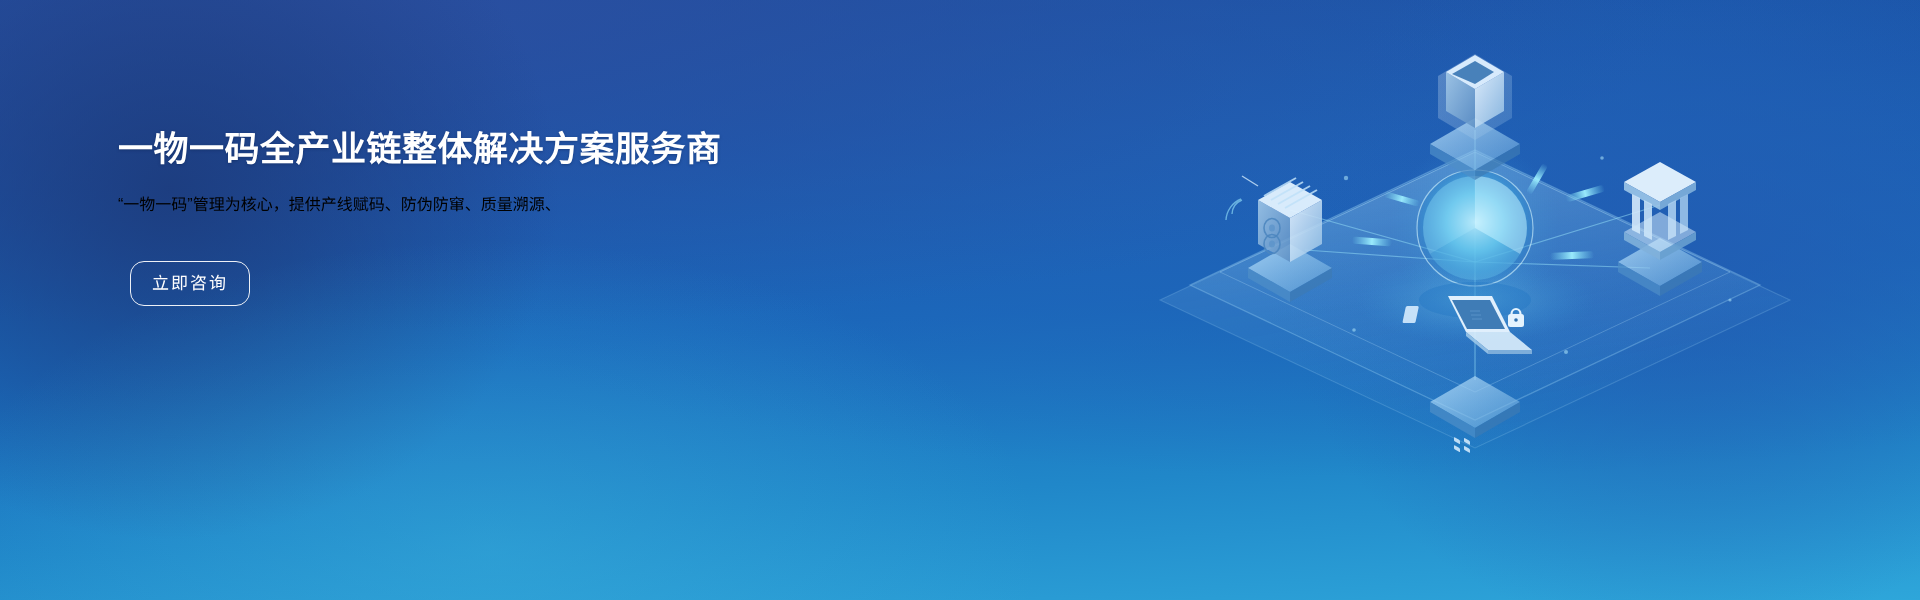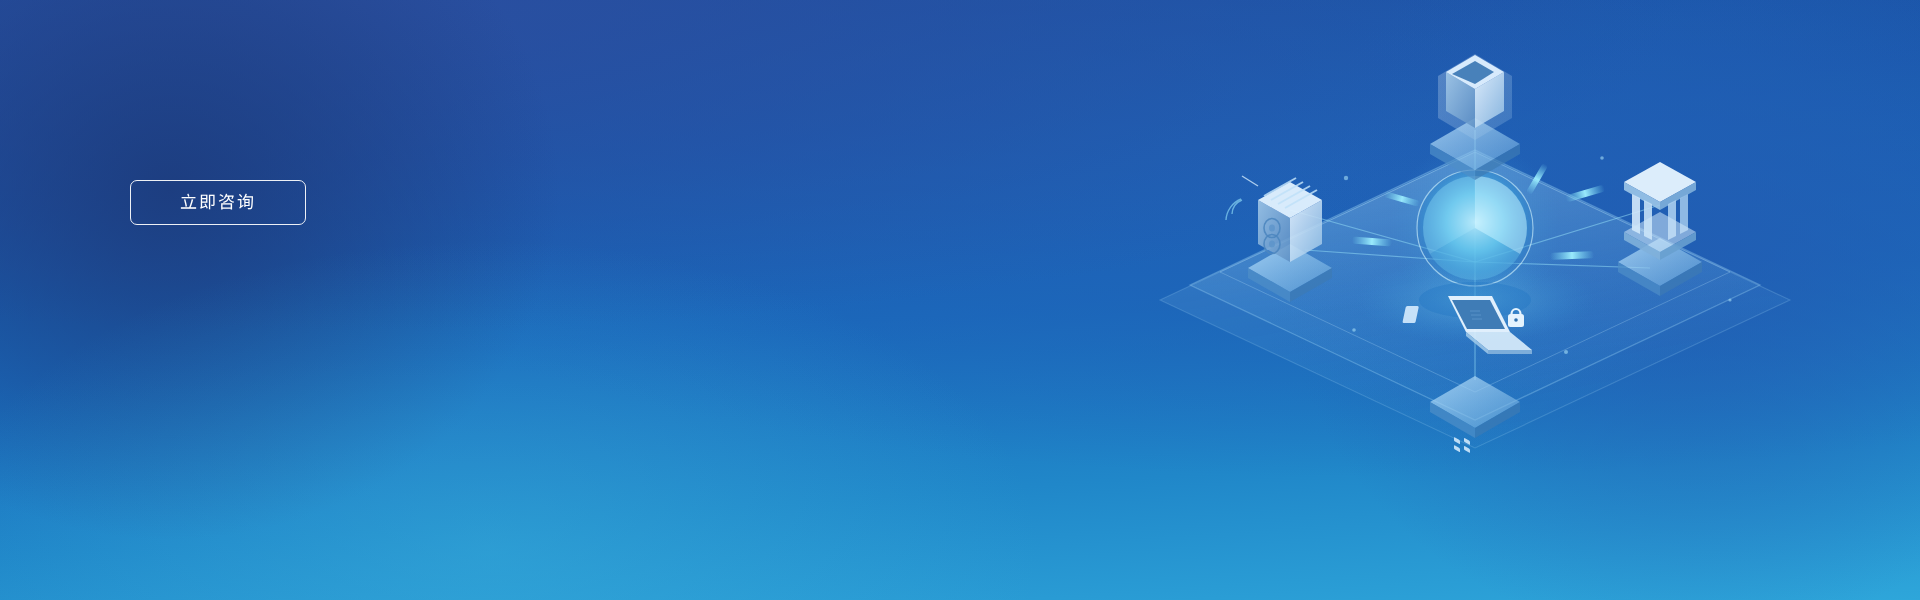--- a/index.html
+++ b/index.html
@@ -27,40 +27,41 @@
   
   .copy{position:absolute;left:118px;top:128px;width:720px;z-index:6;}
   .headline{
     margin:0;color:#ffffff;font-size:35px;line-height:1.18;
     font-weight:bold;letter-spacing:.5px;white-space:nowrap;
     text-shadow:0 1px 3px rgba(8,30,70,.35);
   }
   .sub{margin:22px 0 0 0;color:#e8f2fb;font-size:17px;line-height:1.95;letter-spacing:.4px;font-weight:normal;}
   .cta{
     display:inline-block;margin-top:30px;margin-left:12px;
-    padding:13px 49px;border:1px solid rgba(255,255,255,.92);
-    border-radius:7px;color:#ffffff;font-size:17px;letter-spacing:2px;
+    padding:13px 21px;border:1px solid rgba(255,255,255,.92);
+    border-radius:14px;color:#ffffff;font-size:17px;letter-spacing:2px;
     background:transparent;cursor:pointer;line-height:1;
   }
 
   
   .art{position:absolute;left:860px;top:0;width:1060px;height:600px;z-index:4;}
   .art svg{display:block;width:1060px;height:600px;}
 </style>
 </head>
 <body>
 
 <div class="banner">
   <div class="vg-left"></div>
   <div class="vg-right"></div>
   <div class="vg-bottom"></div>
 
   <div class="copy">
+    <h1 class="headline">一物一码全产业链整体解决方案服务商</h1>
     <p class="sub">
-      </p>
+      </p><div>“一物一码”管理为核心，提供产线赋码、防伪防窜、质量溯源、</div>
     <p></p>
     <button class="cta">立即咨询</button>
   </div>
 
   <div class="art">
     <svg viewBox="0 0 1060 600" xmlns="http://www.w3.org/2000/svg">
       <defs>
         <linearGradient id="plate" x1="0" y1="0" x2="0.3" y2="1">
           <stop offset="0%" stop-color="#9fd3f2" stop-opacity="0.30"></stop>
           <stop offset="60%" stop-color="#6fb6e8" stop-opacity="0.14"></stop>

